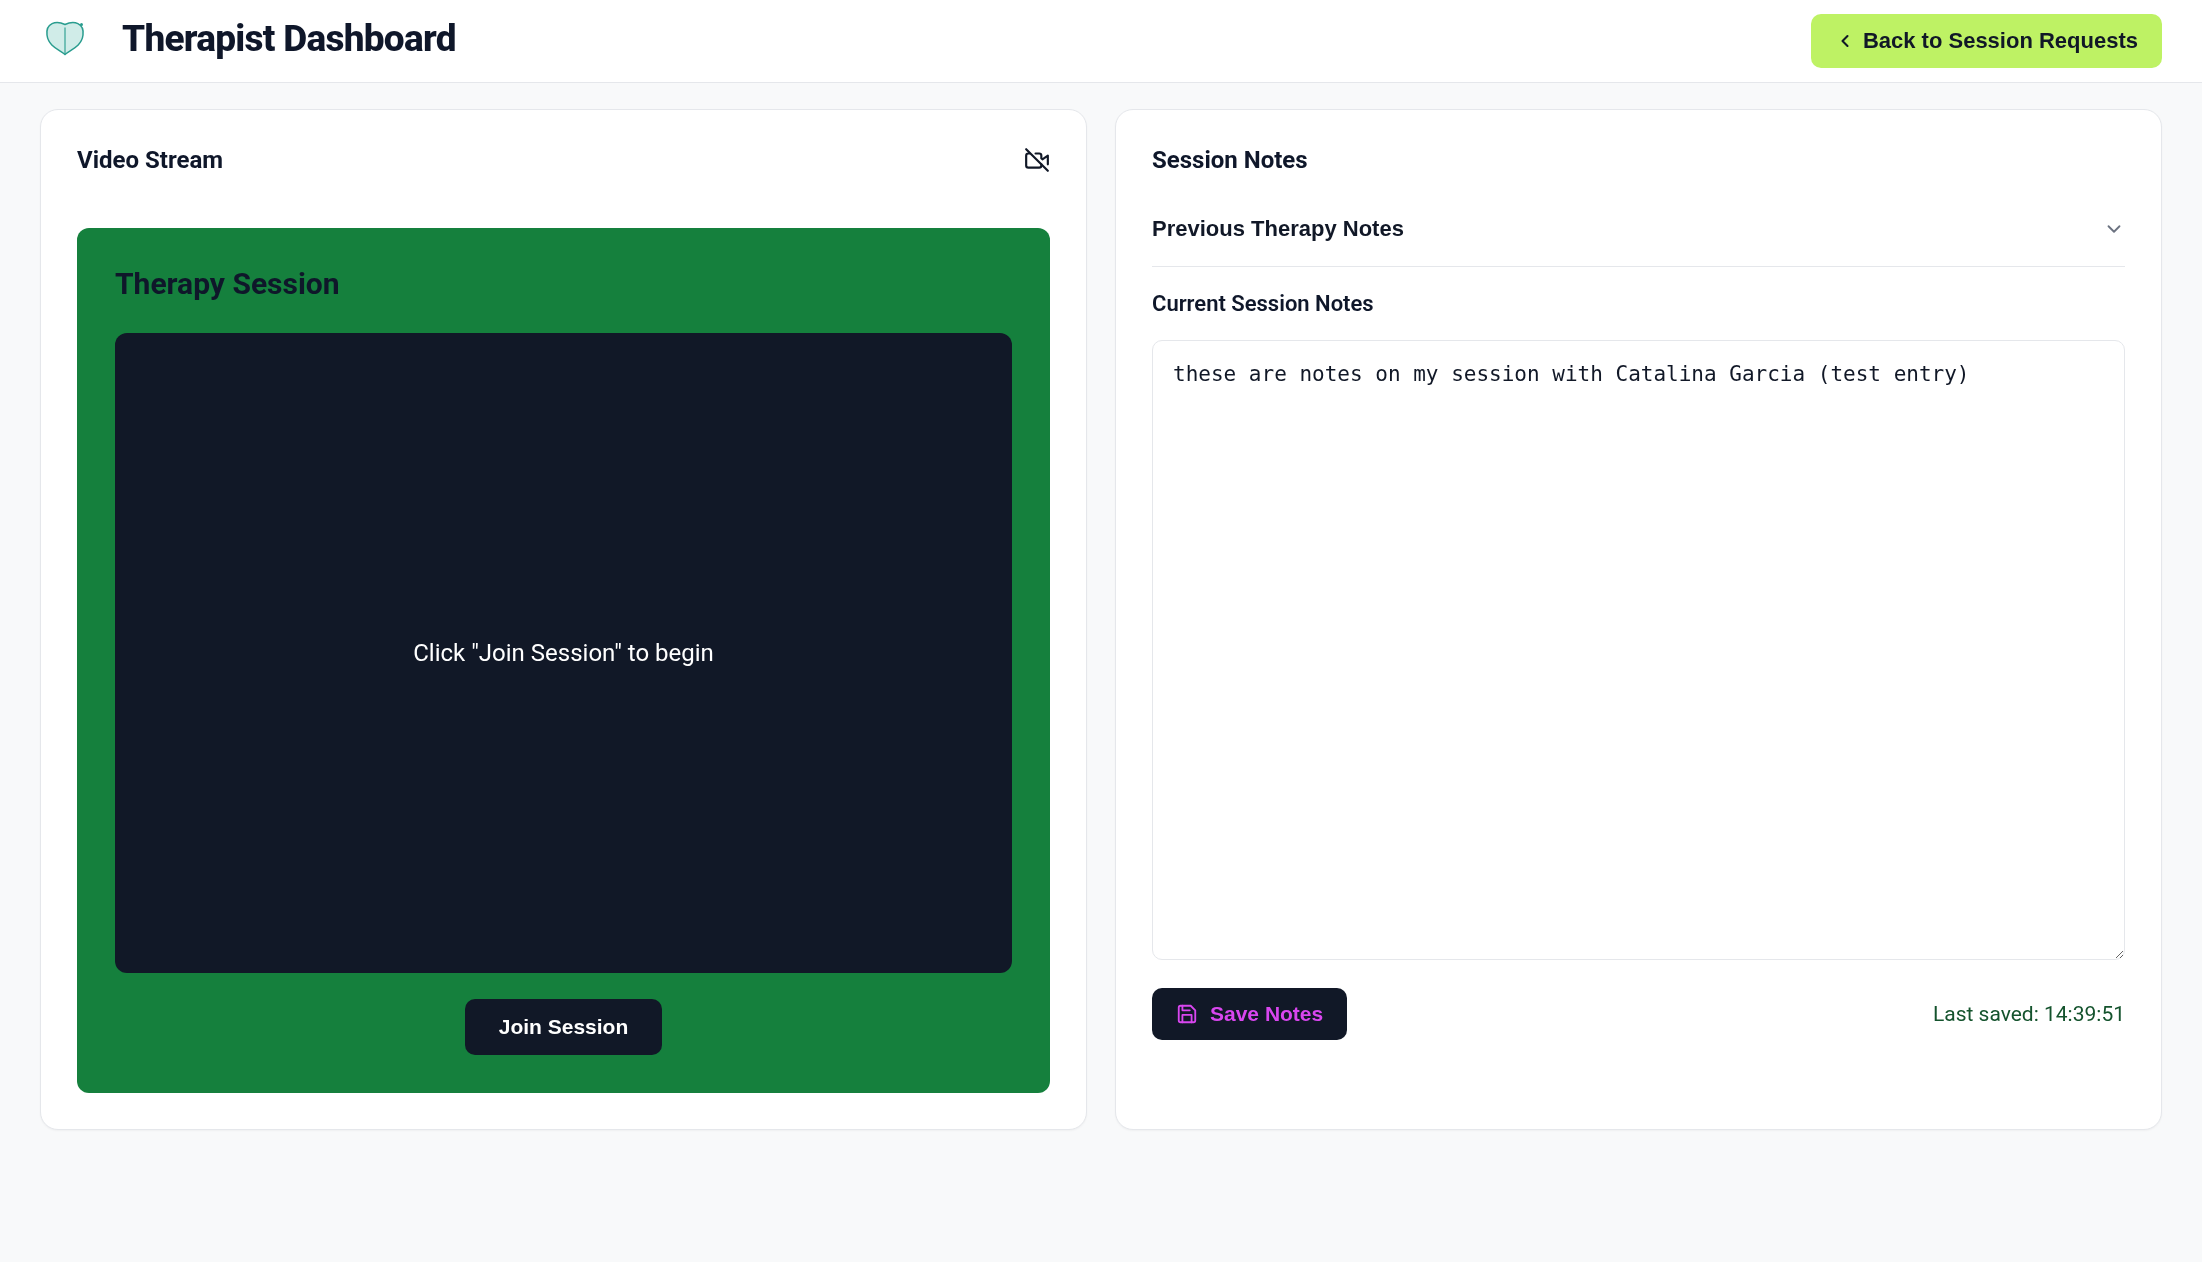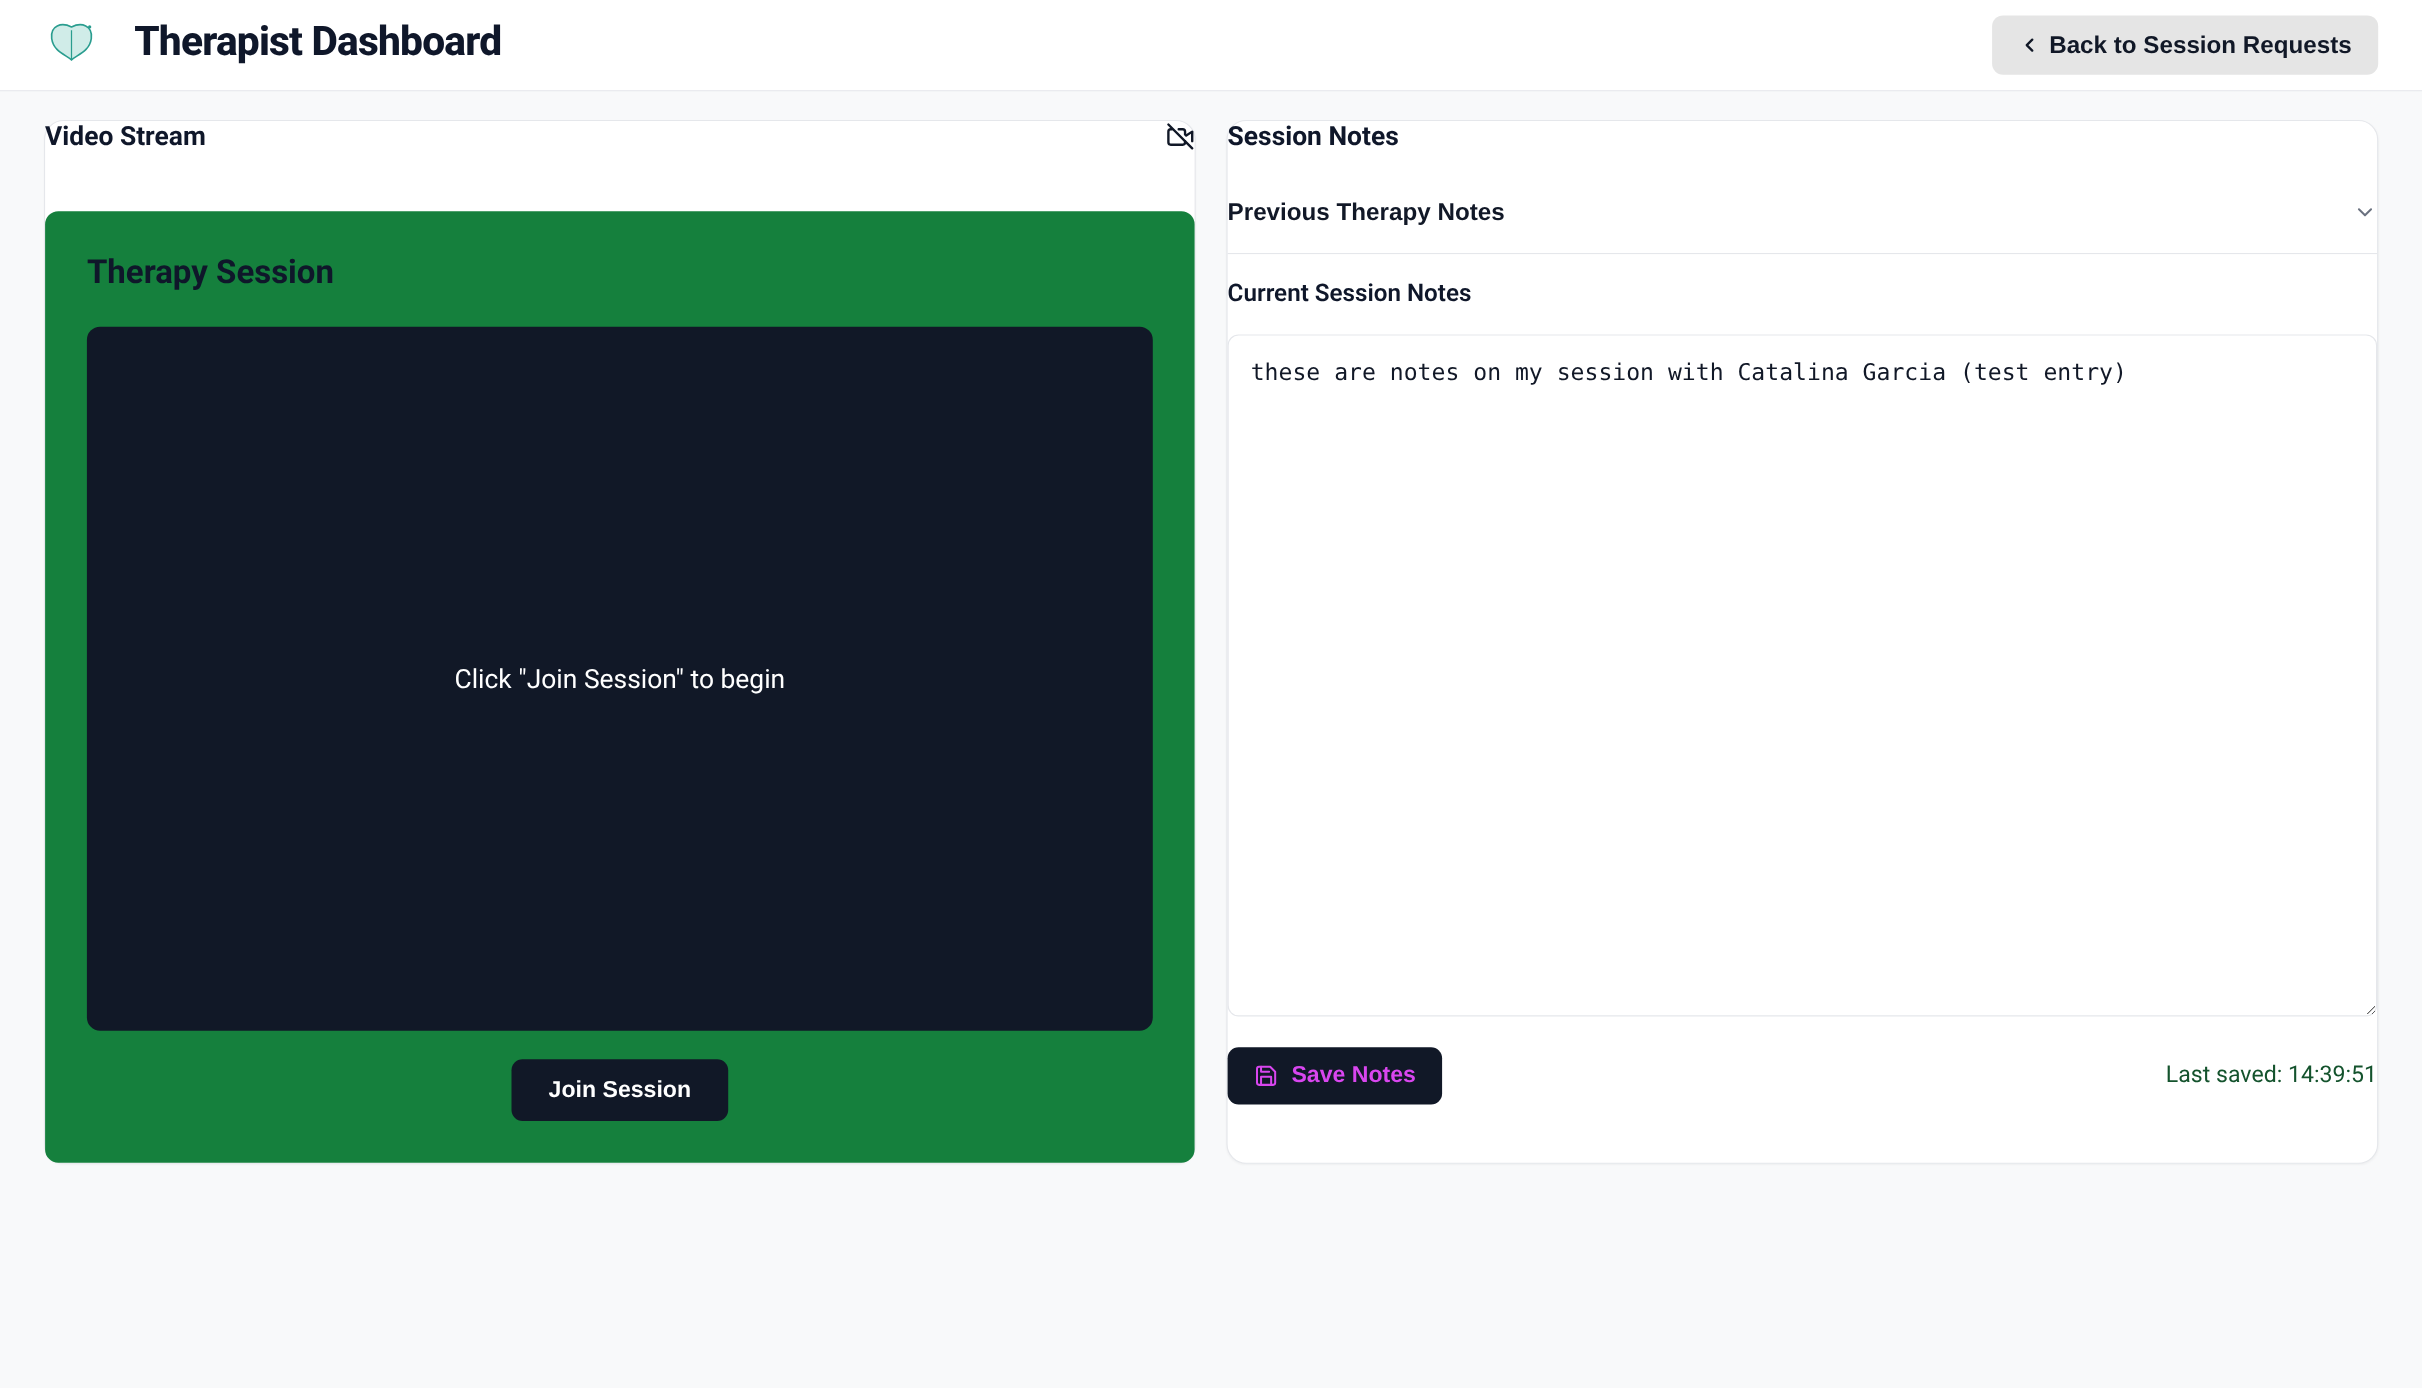--- a/index.html
+++ b/index.html
@@ -38,39 +38,40 @@
     }
     .page-title {
       font-size: 37px;
       font-weight: 800;
       letter-spacing: -0.02em;
     }
     .back-button {
       display: flex;
       align-items: center;
       gap: 8px;
-      background: #e5e5e5;
+      background: #bef264;
       border: none;
       border-radius: 10px;
       padding: 14px 24px;
       font-size: 22px;
       font-weight: 600;
       color: #111827;
       cursor: pointer;
     }
     .main {
       display: grid;
       grid-template-columns: 1fr 1fr;
       gap: 28px;
       padding: 26px 40px;
     }
     .card {
       background: #ffffff;
       border: 1px solid #e5e7eb;
       border-radius: 18px;
+      padding: 36px;
       box-shadow: 0 1px 2px rgba(0,0,0,0.04);
     }
     .card-header {
       display: flex;
       justify-content: space-between;
       align-items: center;
       margin-bottom: 54px;
     }
     .card-title {
       font-size: 24px;

